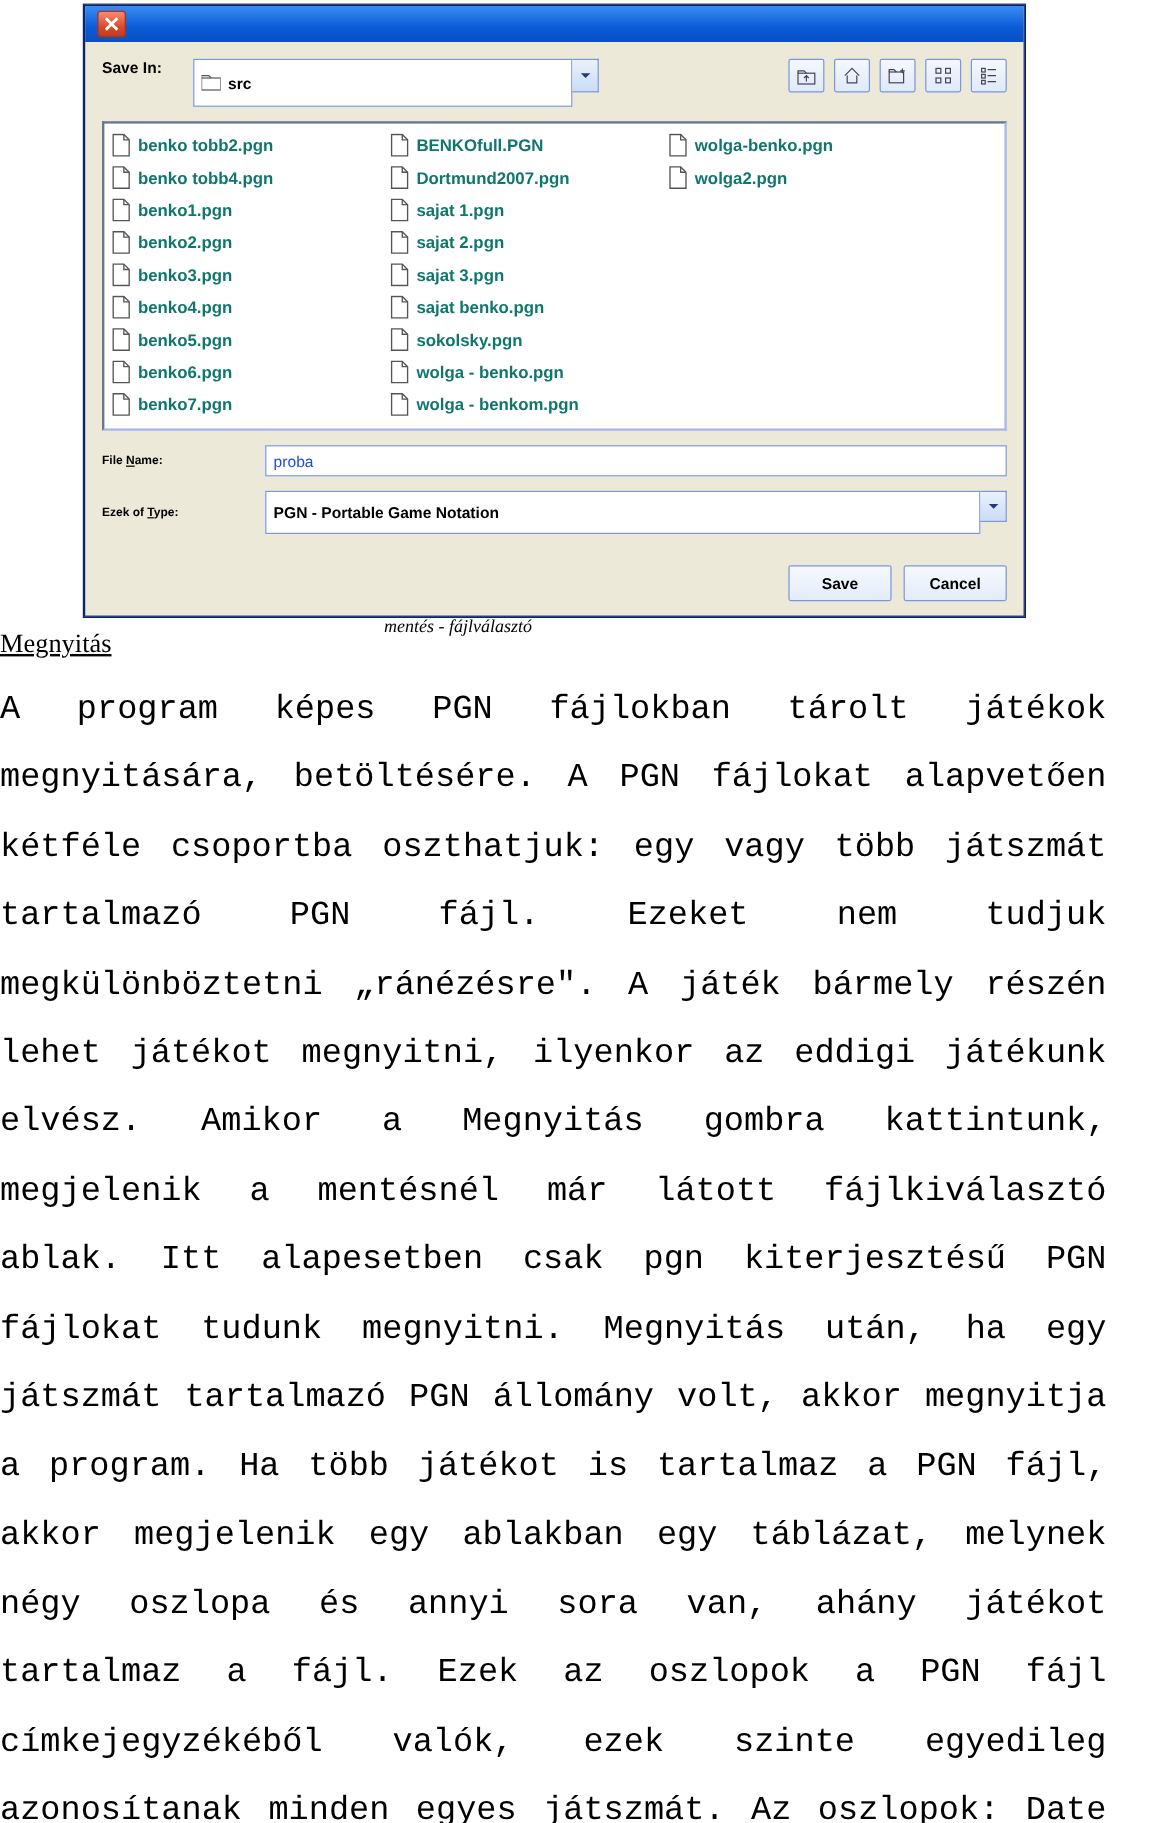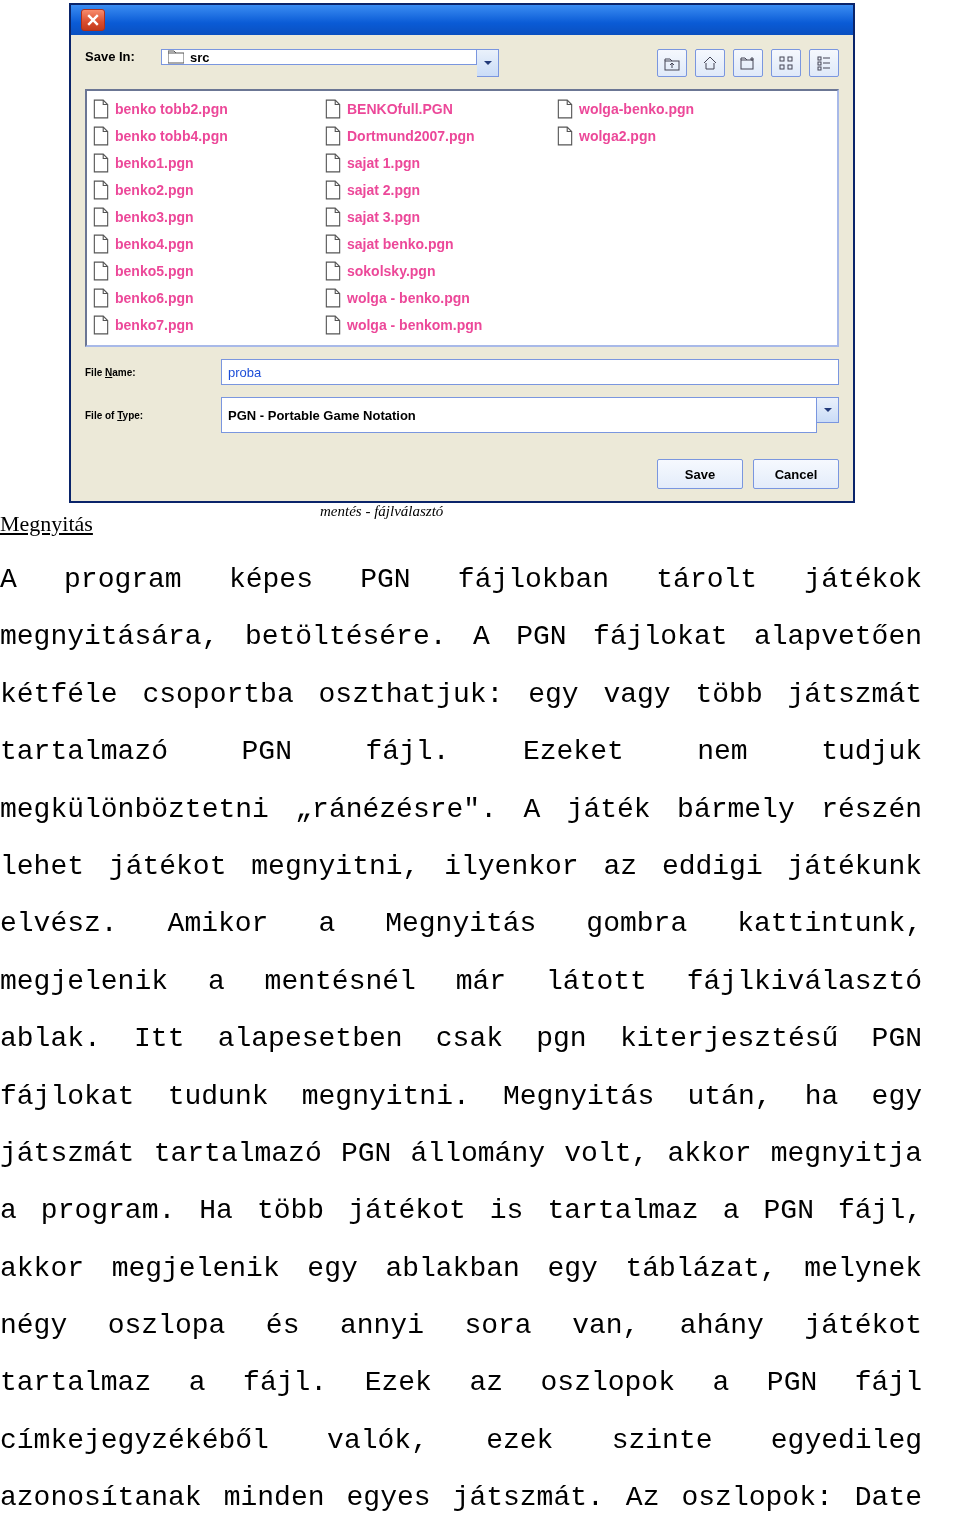--- a/index.html
+++ b/index.html
@@ -61,21 +61,21 @@
     align-items: flex-start;
     margin-bottom: 12px;
   }
   .label-savein {
     width: 76px;
     font-weight: bold;
     font-size: 13px;
   }
   .savein-field {
     flex: 0 0 316px;
-    height: 16px;
+    height: 40px;
     border: 1px solid #7a96df;
     background: #fff;
     display: flex;
     align-items: center;
     padding: 0 6px;
     font-weight: bold;
   }
   .folder-mini {
     width: 16px; height: 14px;
     margin-right: 6px;
@@ -115,21 +115,21 @@
     gap: 0px 42px;
     overflow: hidden;
   }
   .file-item {
     display: flex;
     align-items: center;
     height: 27px;
     width: 190px;
     font-size: 14px;
     font-weight: bold;
-    color: #ec4899;
+    color: #0f766e;
     cursor: default;
   }
   .file-icon {
     width: 16px; height: 20px;
     margin-right: 6px;
     flex-shrink: 0;
   }
 
   
   .field-row {
@@ -432,21 +432,21 @@
             <span>wolga2.pgn</span>
           </div>
         </div>
 
       <div class="field-row">
         <span class="flabel"><span>File </span><span class="ul">N</span><span>ame:</span></span>
         <input class="text-input" type="text" value="proba" style="">
       </div>
 
       <div class="field-row">
-        <span class="flabel"><span>File of </span><span class="ul">T</span><span>ype:</span></span>
+        <span class="flabel"><span>Ezek of </span><span class="ul">T</span><span>ype:</span></span>
         <div class="combo">
           <div class="combo-val">PGN - Portable Game Notation</div>
           <div class="combo-dd">
             <svg viewBox="0 0 10 10">
                 <path d="M1 3 L5 7 L9 3" fill="#223a7a"></path>
               </svg>
           </div>
         </div>
       </div>
 

